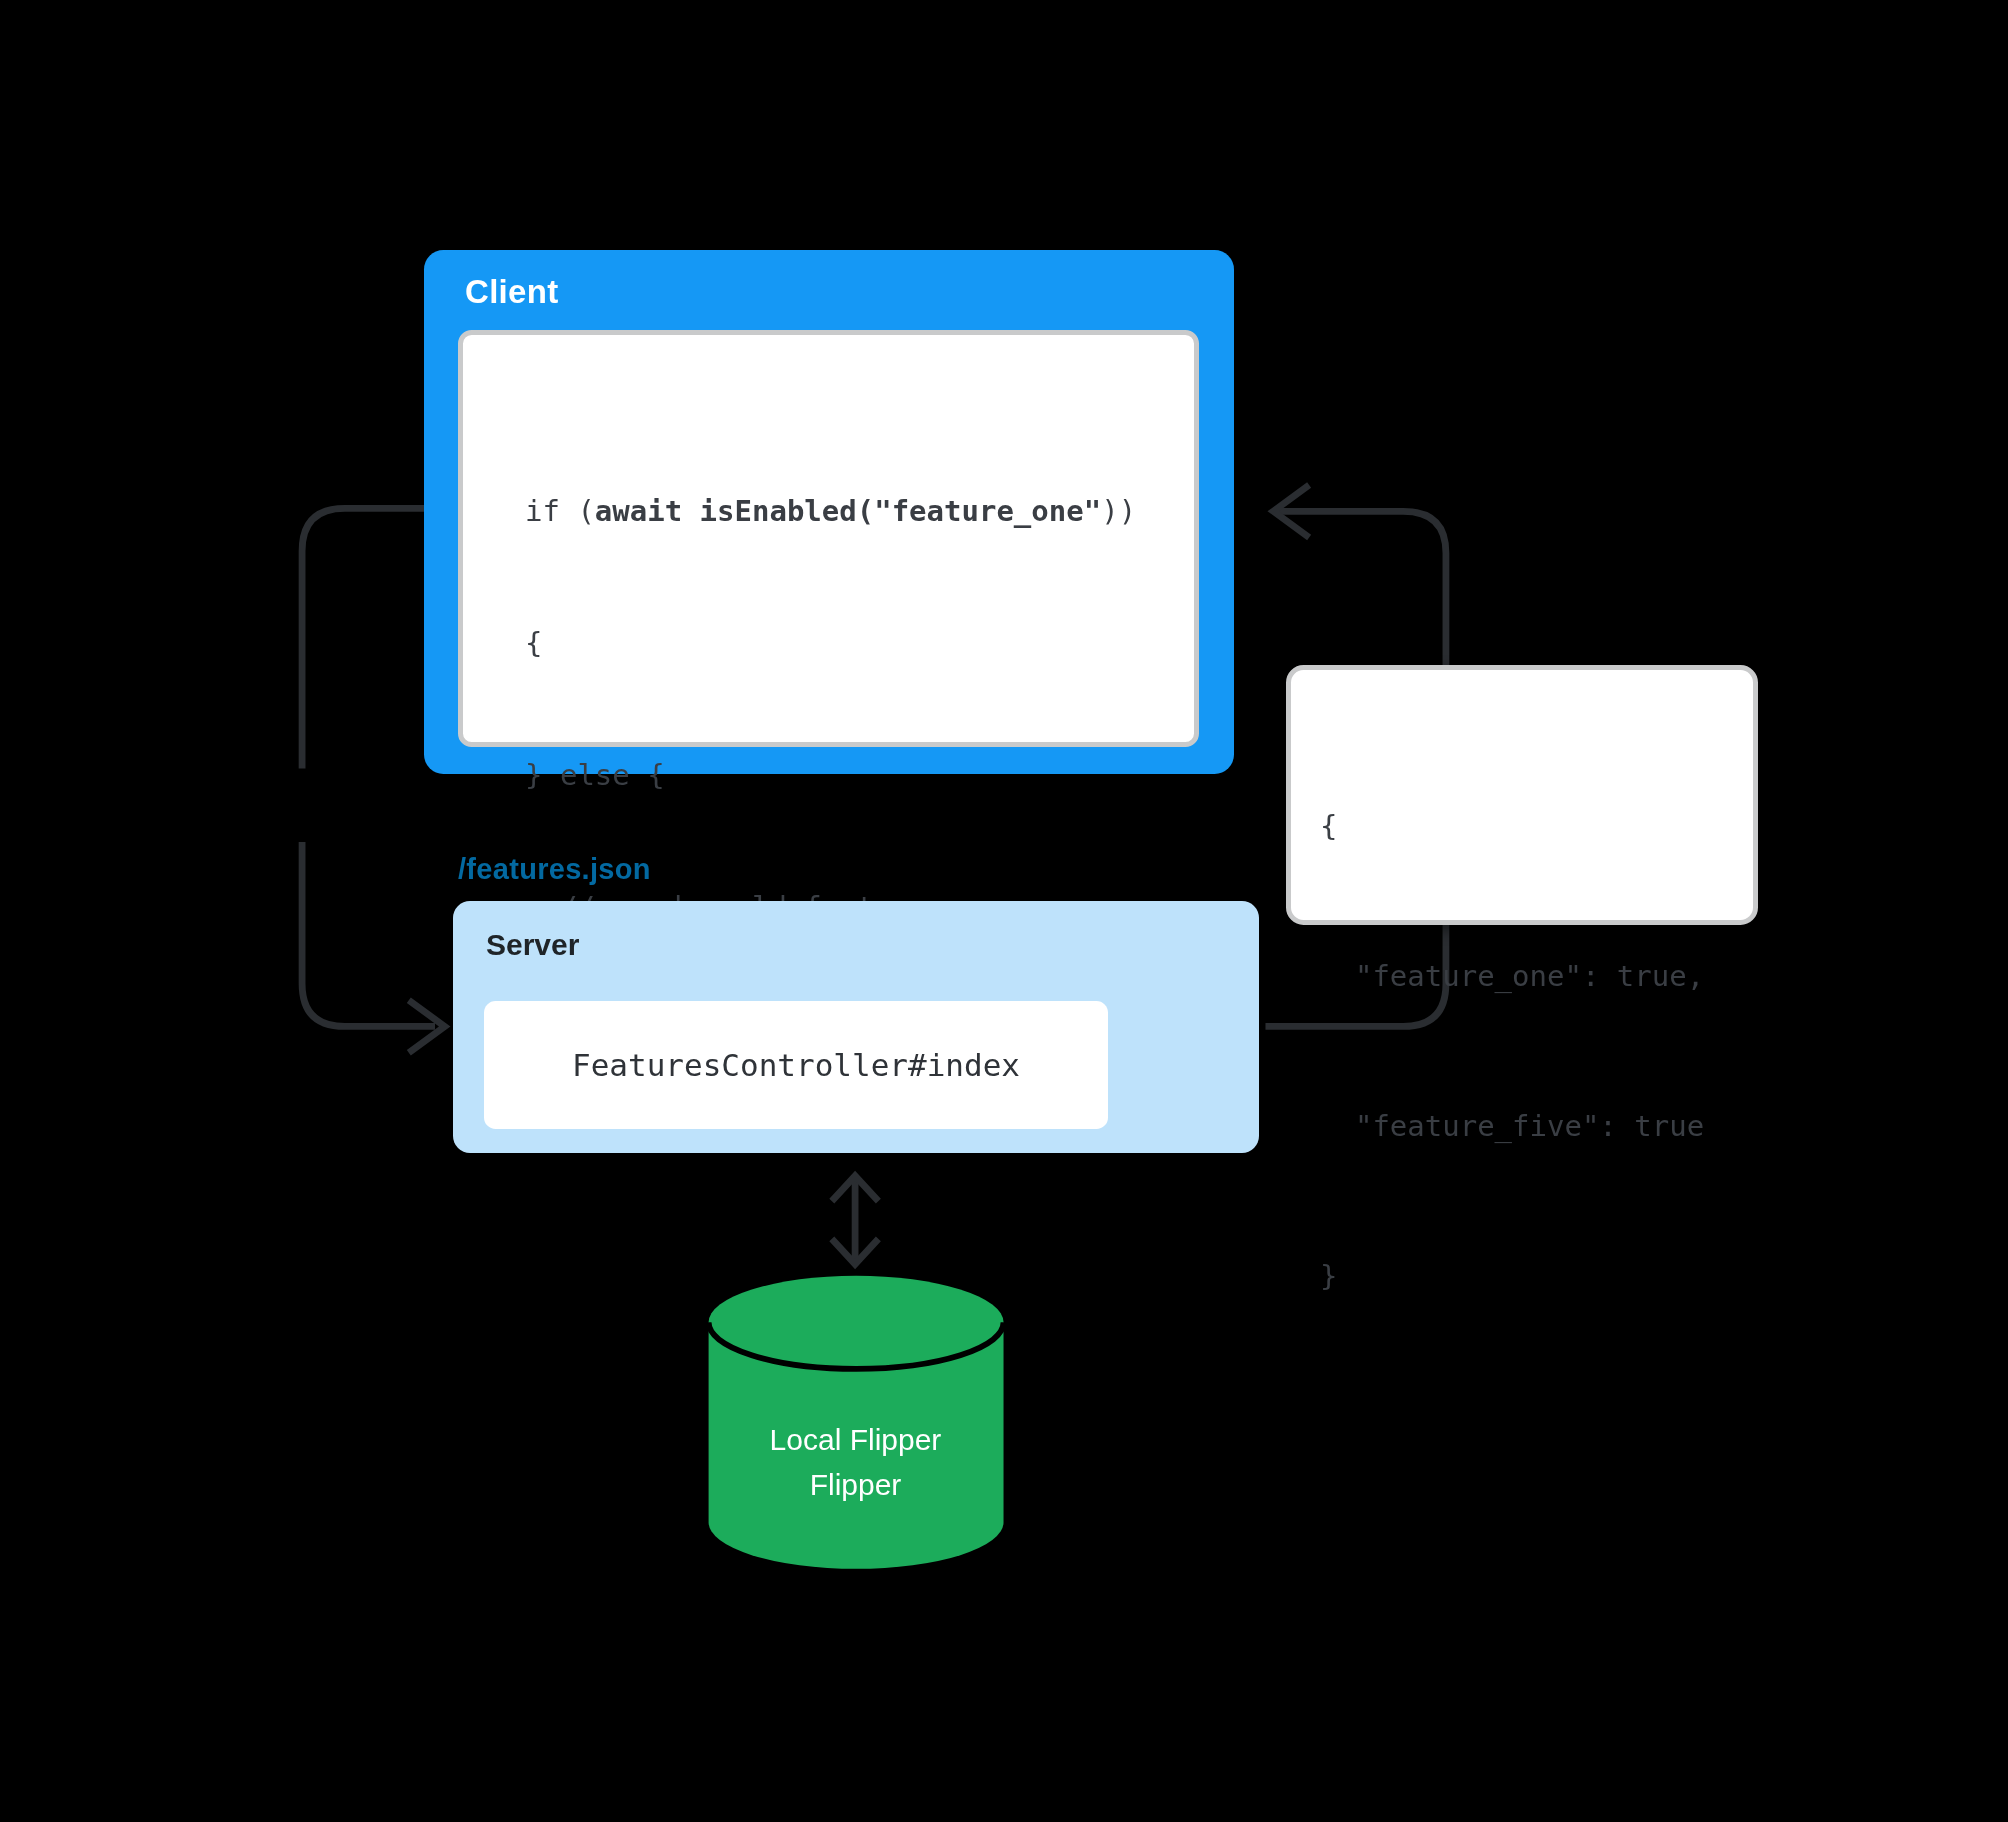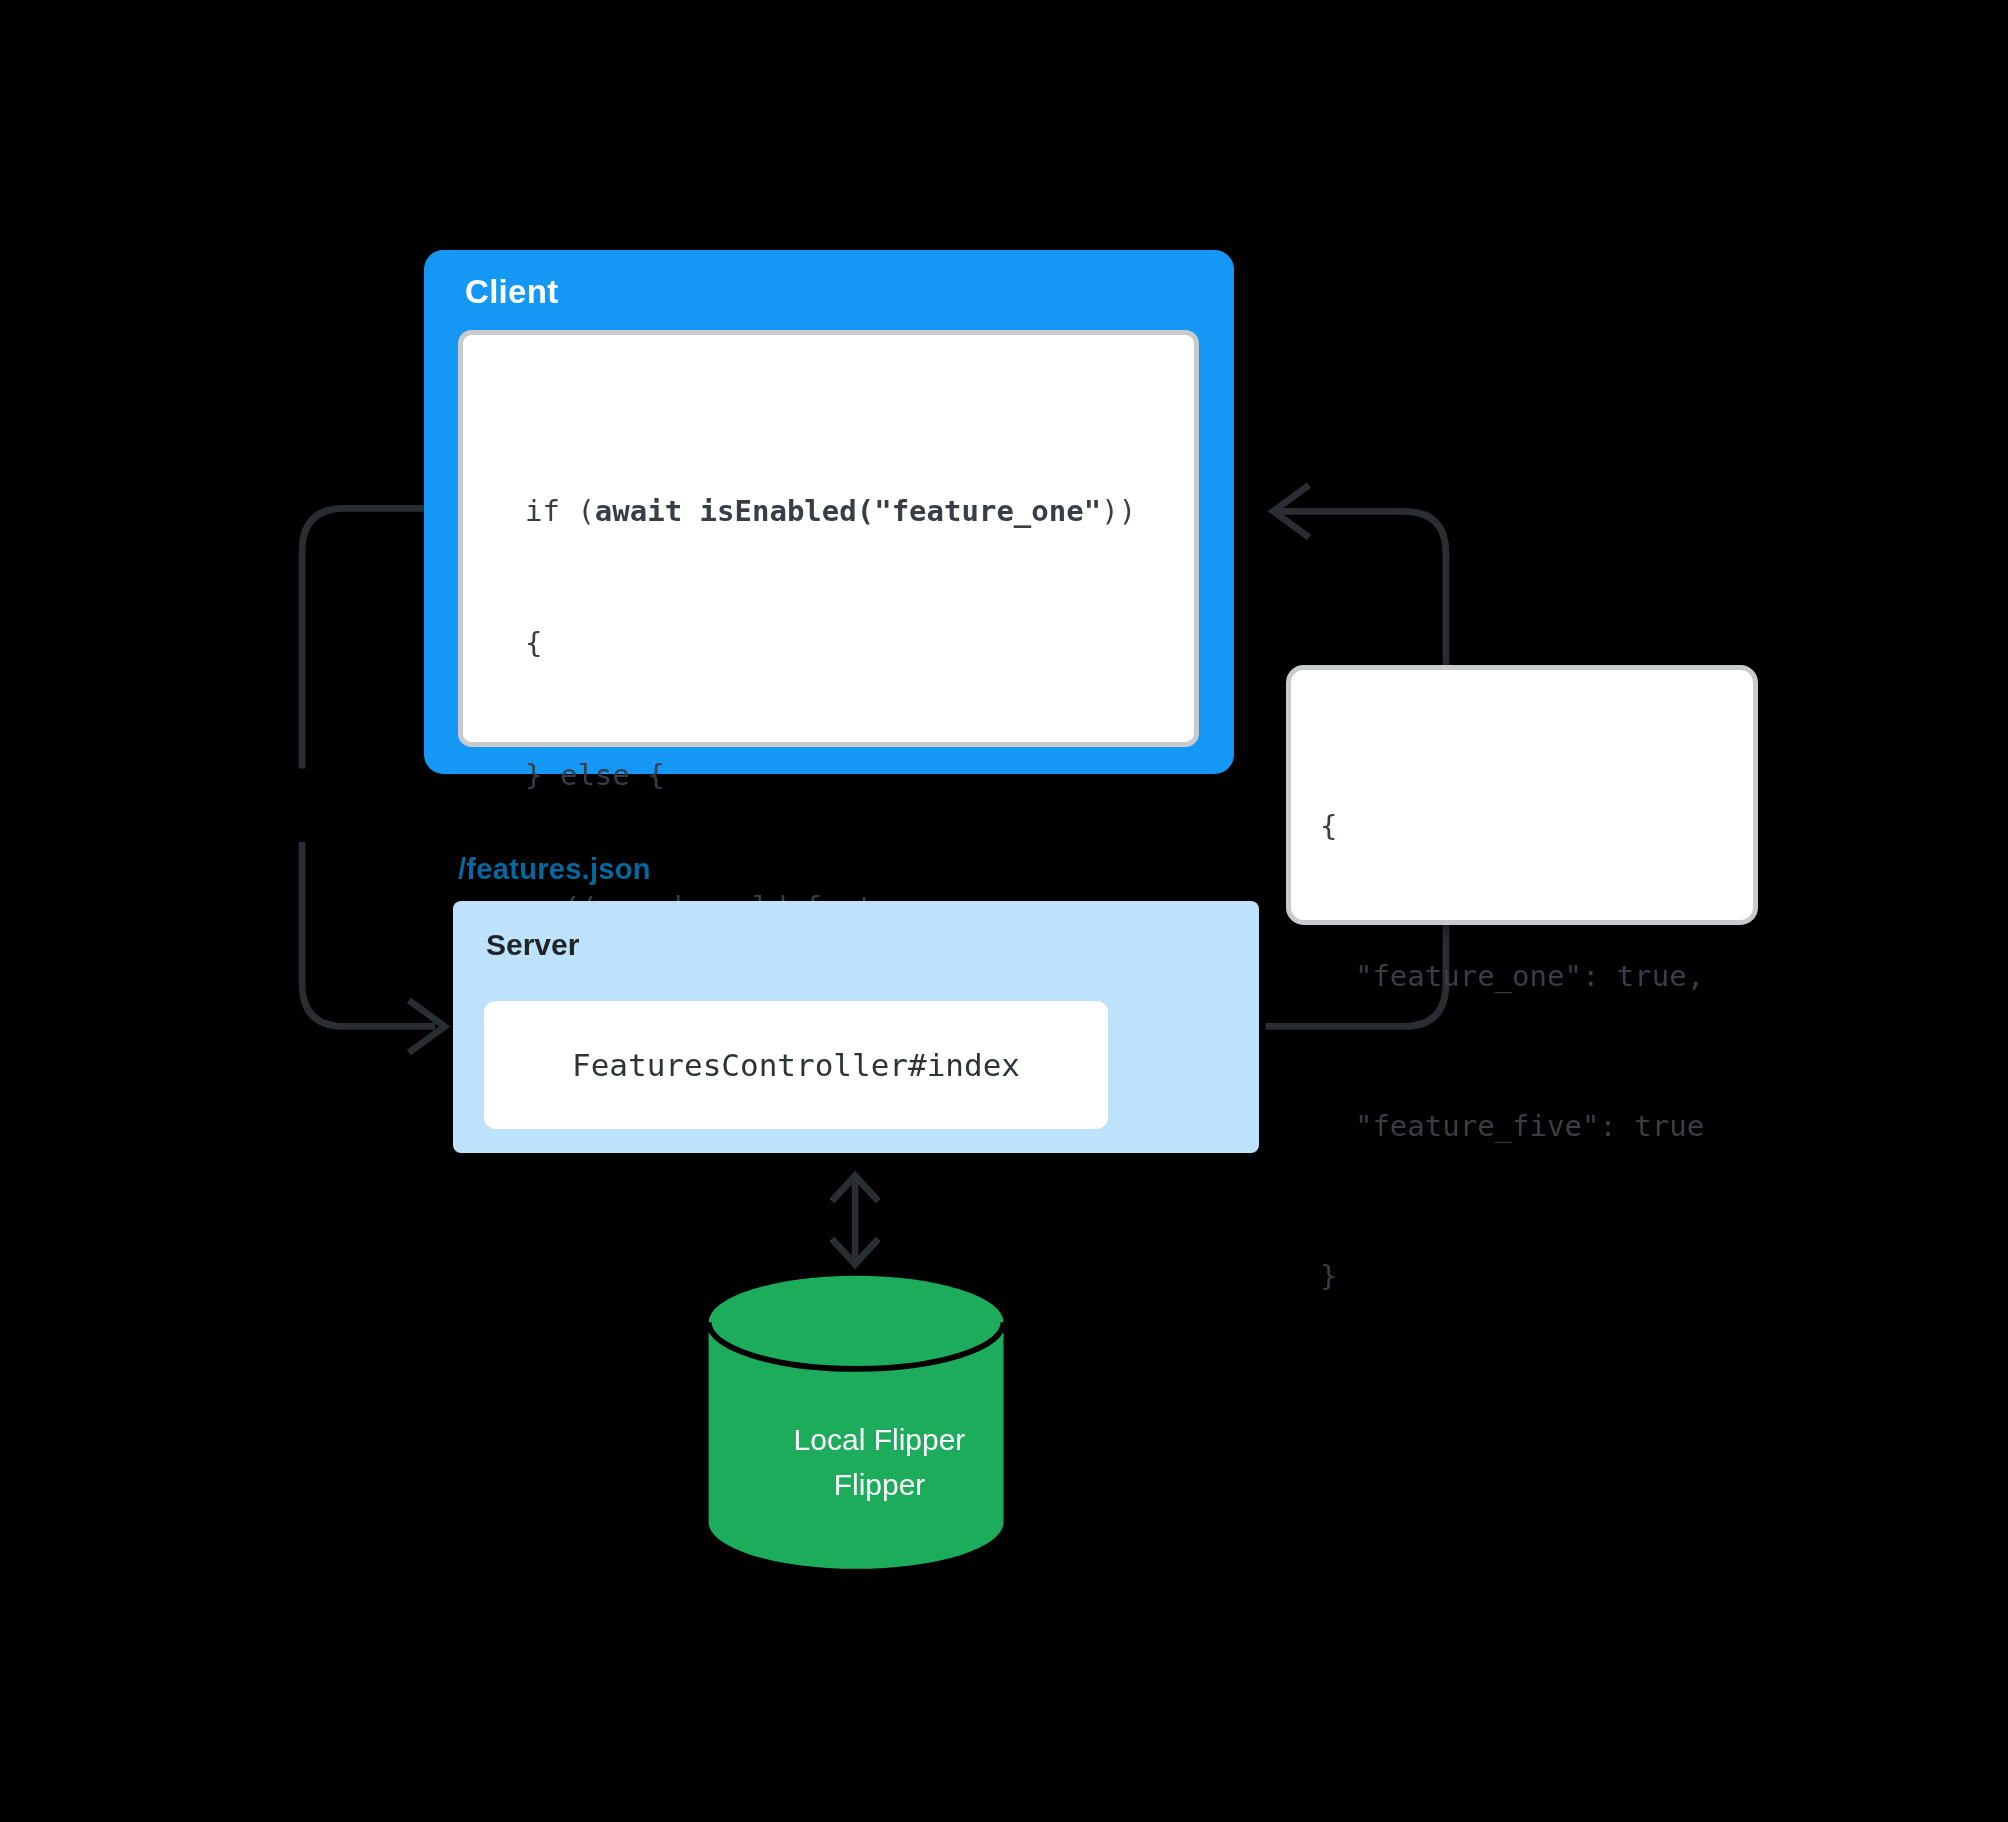--- a/index.html
+++ b/index.html
@@ -61,21 +61,21 @@
     color: #0369a1;
     z-index: 2;
     letter-spacing: 0.3px;
   }
   
   .server-box {
     position: absolute;
     left: 453px; top: 901px;
     width: 806px; height: 252px;
     background: #BEE2FB;
-    border-radius: 8px;
+    border-radius: 17px;
     z-index: 2;
   }
   .server-title {
     position: absolute;
     left: 33px; top: 27px;
     color: #1F2428;
     font-size: 30px;
     font-weight: bold;
   }
   .server-inner {
@@ -118,21 +118,20 @@
   .cyl-label {
     position: absolute;
     left: 708px; top: 1417px;
     width: 295px;
     text-align: center;
     color: #FFFFFF;
     font-size: 30px;
     font-weight: 500;
     line-height: 45px;
     z-index: 2;
-    padding-left: 24px;
   }
 </style>
 </head>
 <body>
 
 <div class="canvas">
 
   <svg class="layer-svg" viewBox="0 0 2070 1878" fill="none">
 
     <path d="M 463 524 L 355 524 Q 311 524 311 568 L 311 792" stroke="#2A2D31" stroke-width="7"></path>

